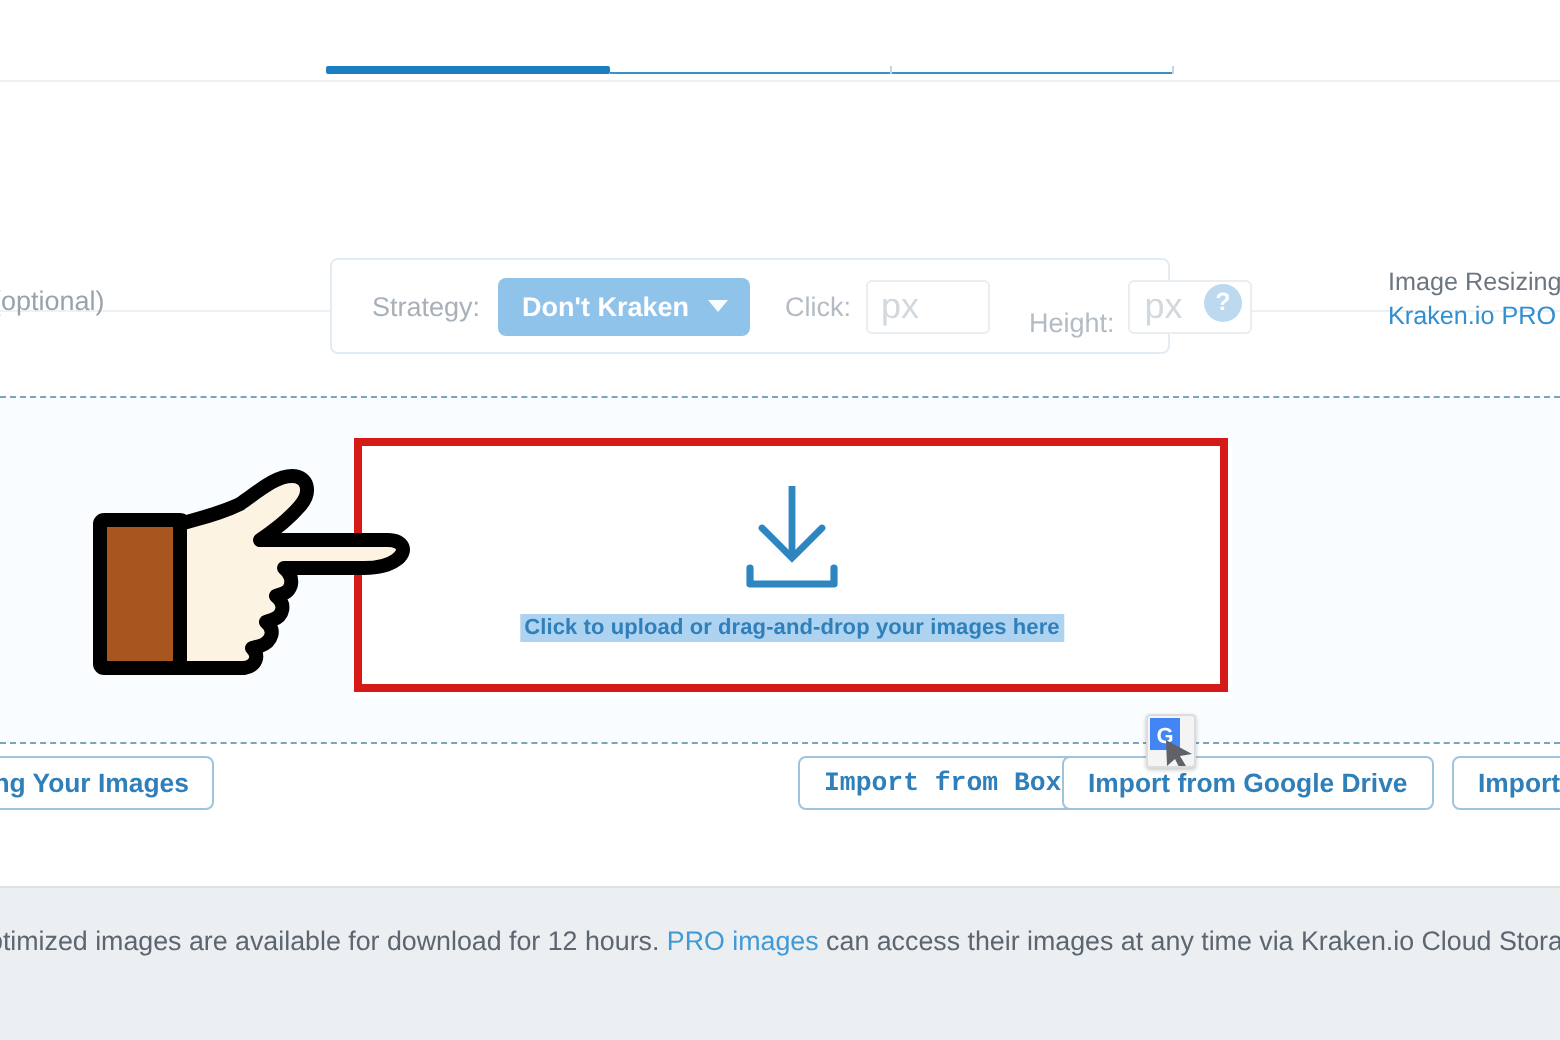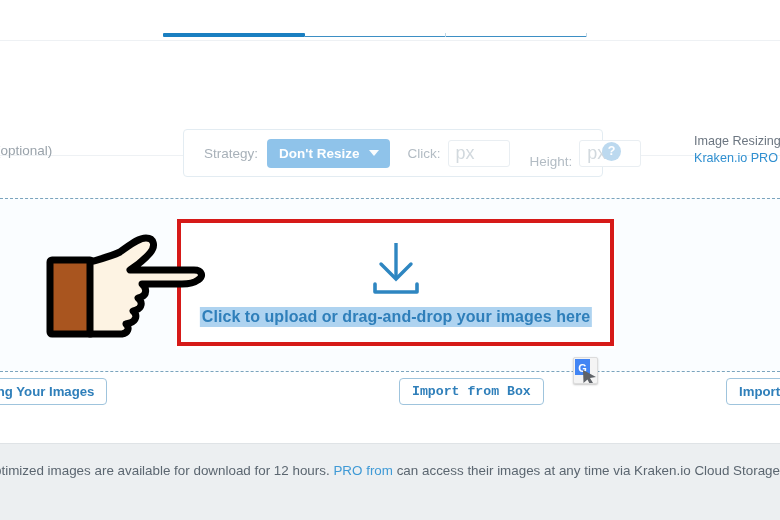--- a/index.html
+++ b/index.html
@@ -76,21 +76,21 @@
     position: absolute;
     left: -4px;
     top: 102px;
     font-size: 13.5px;
     color: #9aa3ab;
     white-space: nowrap;
   }
 
   .resize-panel {
     position: absolute;
-    left: 183px;
+    left: 165px;
     top: 88px;
     width: 420px;
     height: 48px;
     border: 1px solid #e3ecf2;
     border-radius: 4px;
     background: #ffffff;
     display: flex;
     align-items: center;
     padding: 0 10px;
   }
@@ -217,21 +217,21 @@
     transform: translateX(-50%);
     width: 62px;
     height: 58px;
   }
 
   .drop-text {
     position: absolute;
     left: 50%;
     top: 86px;
     transform: translateX(-50%);
-    font-size: 16px;
+    font-size: 11px;
     font-weight: bold;
     color: #2f7fba;
     background: #aed3f0;
     white-space: nowrap;
     padding: 1px 2px;
     letter-spacing: 0.05px;
   }
 
   
   .hand {
@@ -331,21 +331,21 @@
 
   <div class="options-row">
 
     <div class="optional-label">(optional)</div>
 
     <div class="resize-panel">
 
       <span class="field-label strategy">Strategy:</span>
 
       <button class="strategy-select">
-        <span>Don't Resize</span>
+        <span>Don't Kraken</span>
         <span class="caret-down"></span>
       </button>
 
       <span class="field-label width">Click:</span>
       <input class="num-input" type="text" placeholder="px" style="">
 
       <span class="field-label height">Height:</span>
       <input class="num-input" type="text" placeholder="px" style="">
     </div>
 
@@ -395,30 +395,31 @@
              L 44 102
              Z" fill="#fdf3e3" stroke="#000000" stroke-width="7" stroke-linejoin="round"></path>
   </svg>
 
   <div class="button-row"></div>
 
   <button class="btn btn-retaining">aining Your Images</button>
 
   <button class="btn btn-box">Import from Box</button>
 
+  <button class="btn btn-gdrive">Import from Google Drive</button>
 
   <button class="btn btn-dropbox">Import f</button>
 
   <div class="gt-badge">
     <svg viewBox="0 0 25 27" width="25" height="27">
       <rect x="1" y="1" width="15" height="16" fill="#4285f4"></rect>
       <text x="8.5" y="13.5" font-family="'Liberation Sans', sans-serif" font-size="11" font-weight="bold" fill="#ffffff" text-anchor="middle">G</text>
       <path d="M9 12 L22 19 L16 20 L19 25 L16 26.5 L13.5 21.5 L9.5 25 Z" fill="#5f6368"></path>
     </svg>
   </div>
 
   <div class="footer">
     <div class="footer-inner">
-      <span>ptimized images are available for download for 12 hours. </span><a href="#">PRO from</a><span> can access their images at any time via Kraken.io Cloud Storage.</span>
+      <span>ptimized images are available for download for 12 hours. </span><a href="#">PRO images</a><span> can access their images at any time via Kraken.io Cloud Storage.</span>
     </div>
   </div>
 
 </div>
 
 </body></html>

